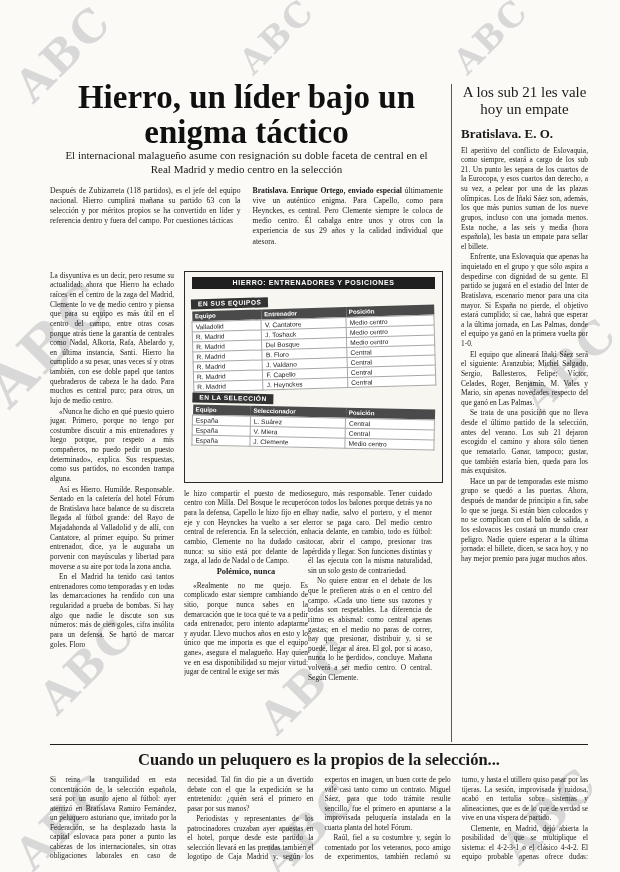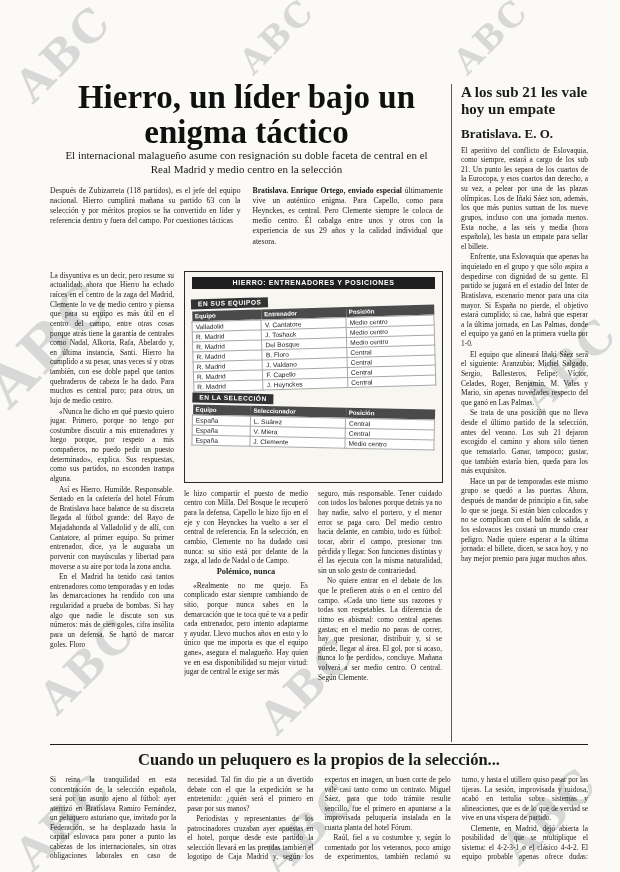--- a/index.html
+++ b/index.html
@@ -38,21 +38,21 @@
   .standfirst { font-size:11px; font-weight:400; text-align:center; line-height:1.25; margin-top:0; padding:0 4px; }
   .lead { margin-top:9px; display:flex; gap:12px; height:78px; overflow:hidden;
           font-size:7.7px; line-height:1.32; text-align:justify; }
   .lead > div { width:50%; }
   .lead .byline { font-weight:bold; }
 
   .body-row { margin-top:7px; display:flex; gap:10px; height:506px; overflow:hidden; }
   .col { width:124px; font-size:7.4px; line-height:1.3; text-align:justify; overflow:hidden; }
   .col p + p, .sub-col p + p, .aside-body p + p, .bottom-cols p + p { text-indent:9px; margin-top:1px; }
   .col-wide { width:259px; display:flex; flex-direction:column; }
-  .sub-cols { display:flex; gap:10px; margin-top:6px; flex:1; overflow:hidden; }
+  .sub-cols { display:flex; margin-top:6px; flex:1; overflow:hidden; }
   .sub-col { width:124px; font-size:7.4px; line-height:1.3; text-align:justify; overflow:hidden; }
   .crosshead { font-size:8.4px; font-weight:bold; text-align:center; margin:4px 0 3px; text-indent:0 !important; }
 
   
   .diagram { height:212px; border:1.5px solid #2a2a2a; background:#f7f6f1; padding:5px 7px; overflow:hidden; }
   .diagram-title {
     background:#1f1f1f; color:#fff; font-family:"Liberation Sans", sans-serif;
     font-size:7px; font-weight:bold; text-align:center; padding:2.5px 2px;
     letter-spacing:0.6px; text-transform:uppercase;
   }
@@ -65,21 +65,21 @@
   .diagram th { background:#4a4a4a; color:#fff; font-size:6.2px; font-weight:bold; text-align:left; padding:1.5px 3px; }
   .diagram td { font-size:6.6px; border:1px solid #a8a8a8; padding:1px 3px; color:#222; }
   .tilt-a { transform:rotate(-1.6deg); }
   .tilt-b { transform:rotate(1.2deg); }
 
   
   .aside {
     position:absolute; left:451px; top:84px; width:137px; height:658px;
     border-left:1px solid #5a5a5a; padding-left:9px; overflow:hidden;
   }
-  .aside-headline { font-size:15px; font-weight:700; line-height:1.12; }
+  .aside-headline { font-size:15px; font-weight:400; text-align:center; line-height:1.12; }
   .aside-byline { font-size:13px; font-weight:bold; margin:8px 0 4px; }
   .aside-body { font-size:7.4px; line-height:1.3; text-align:justify; }
 
   
   .bottom {
     position:absolute; left:50px; top:744px; width:538px; height:124px;
     border-top:1px solid #1f1f1f; padding-top:6px; overflow:hidden;
   }
   .bottom-headline { font-size:16.5px; font-weight:700; text-align:center; line-height:1.05; }
   .bottom-cols {

